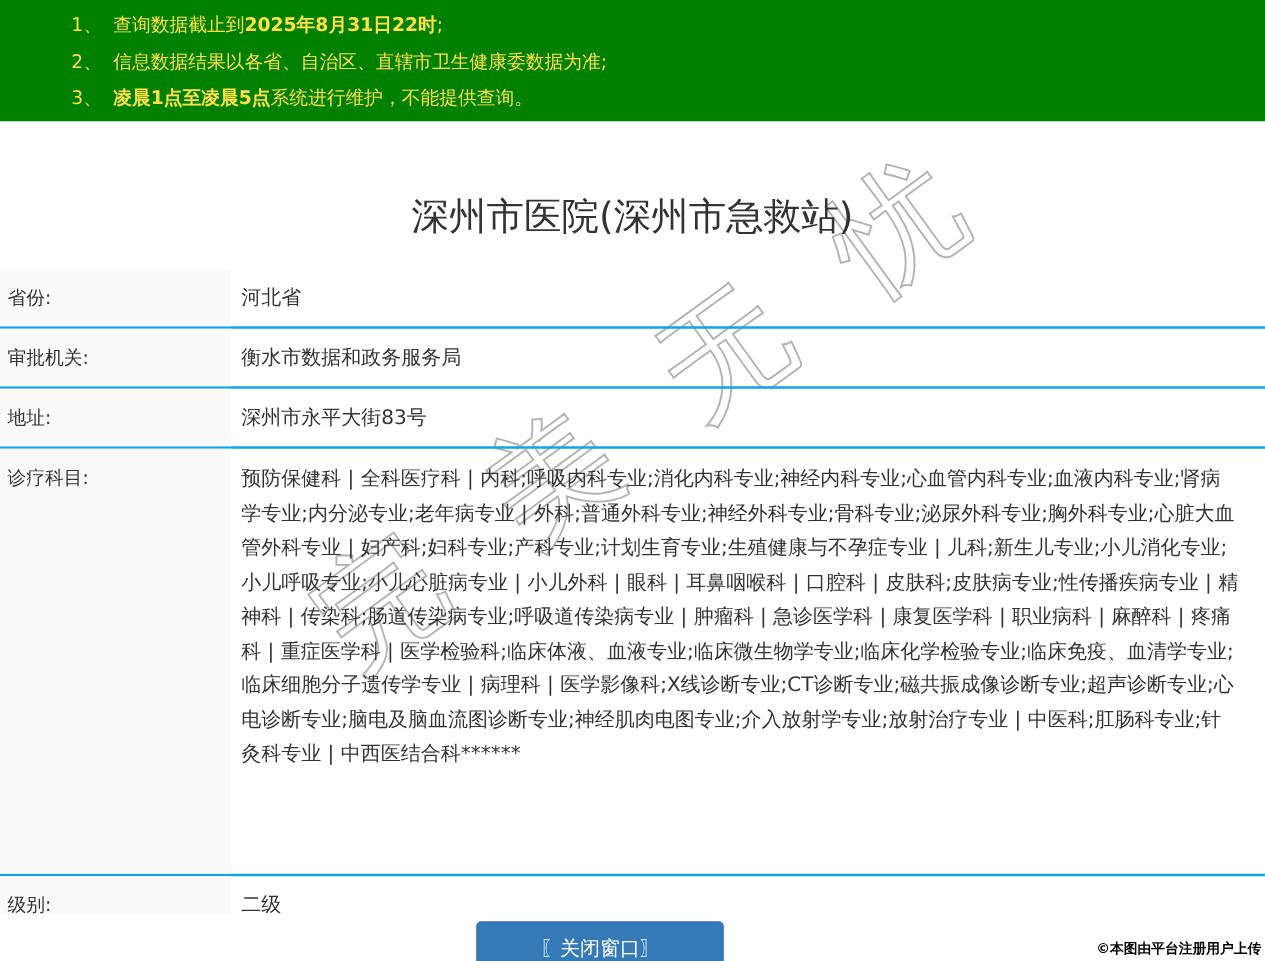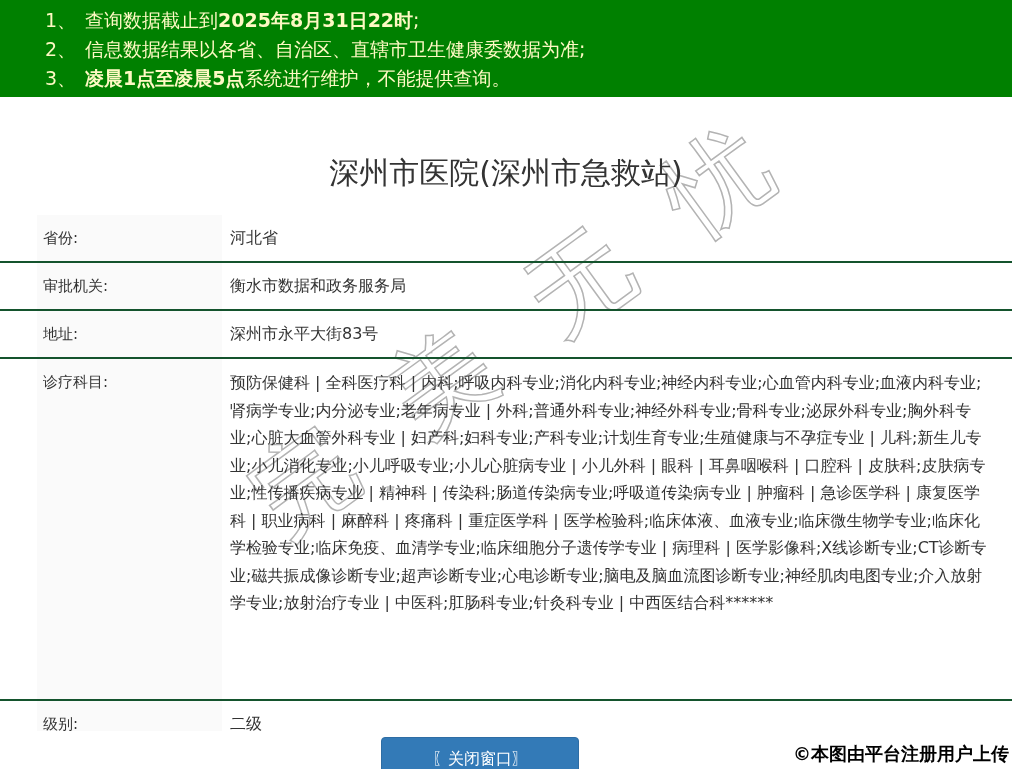--- a/index.html
+++ b/index.html
@@ -3,23 +3,23 @@
 <meta charset="utf-8">
 <style>
   html,body{margin:0;padding:0;}
   body{
     width:1012px;height:769px;position:relative;overflow:hidden;
     background:#fff;font-family:"DejaVu Sans","Liberation Sans",sans-serif;
     color:#333;
   }
   
   .notice{
-    background:#008000;color:#fef9c3;
-    padding:6px 10px 4px 45px;
-    font-size:19px;line-height:29px;
+    background:#008000;color:#fde047;
+    padding:6px 10px 4px 57px;
+    font-size:15px;line-height:29px;
     position:relative;z-index:1;
   }
   .notice .line{white-space:nowrap;}
   .notice .num{margin-right:9px;}
   .notice b{font-weight:bold;}
   
   .page-title{
     margin-top:56px;margin-bottom:21px;
     text-align:center;font-size:30px;color:#333;
     position:relative;z-index:1;
@@ -27,21 +27,21 @@
   
   .watermark{
     position:absolute;left:200px;top:245px;z-index:0;
     font-size:100px;letter-spacing:70px;white-space:nowrap;
     transform:rotate(-36deg);transform-origin:center center;
     color:transparent;-webkit-text-stroke:1.5px #b3b3b3;
     pointer-events:none;user-select:none;
   }
   
   .info-table{position:relative;z-index:1;}
-  .row{display:flex;border-bottom:2px solid #14532d;padding-left:37px;}
+  .row{display:flex;border-bottom:2px solid #0ea5e9;}
   .cell-label{
     width:185px;flex:0 0 185px;background:#fafafa;
     padding:10px 6px 10px 6px;font-size:15px;line-height:26px;
     box-sizing:border-box;
   }
   .cell-value{
     flex:1;padding:10px 20px 10px 8px;font-size:16px;line-height:26px;
     box-sizing:border-box;
   }
   .row-services .cell-value{line-height:27.5px;height:340px;overflow:hidden;}
@@ -52,21 +52,21 @@
     background:#fff;z-index:2;
   }
   .close-btn{
     position:absolute;left:381px;top:6px;width:198px;height:44px;
     background:#337ab7;border:1px solid #2e6da4;border-radius:4px;
     color:#fff;font-size:16px;text-align:center;line-height:32px;
     font-family:inherit;cursor:pointer;padding:0;
   }
   .attribution{
     position:absolute;right:3px;bottom:3px;
-    font-size:18px;font-weight:bold;color:#000;
+    font-size:11px;font-weight:bold;color:#000;
     text-shadow:-1px -1px 0 #fff,1px -1px 0 #fff,-1px 1px 0 #fff,1px 1px 0 #fff,
                 0 -1px 0 #fff,0 1px 0 #fff,-1px 0 0 #fff,1px 0 0 #fff;
   }
 </style>
 </head>
 <body>
 
 <div class="notice">
   <div class="line"><span class="num">1、</span><span>查询数据截止到</span><b>2025年8月31日22时</b><span>;</span></div>
   <div class="line"><span class="num">2、</span><span>信息数据结果以各省、自治区、直辖市卫生健康委数据为准;</span><b></b><span></span></div>

